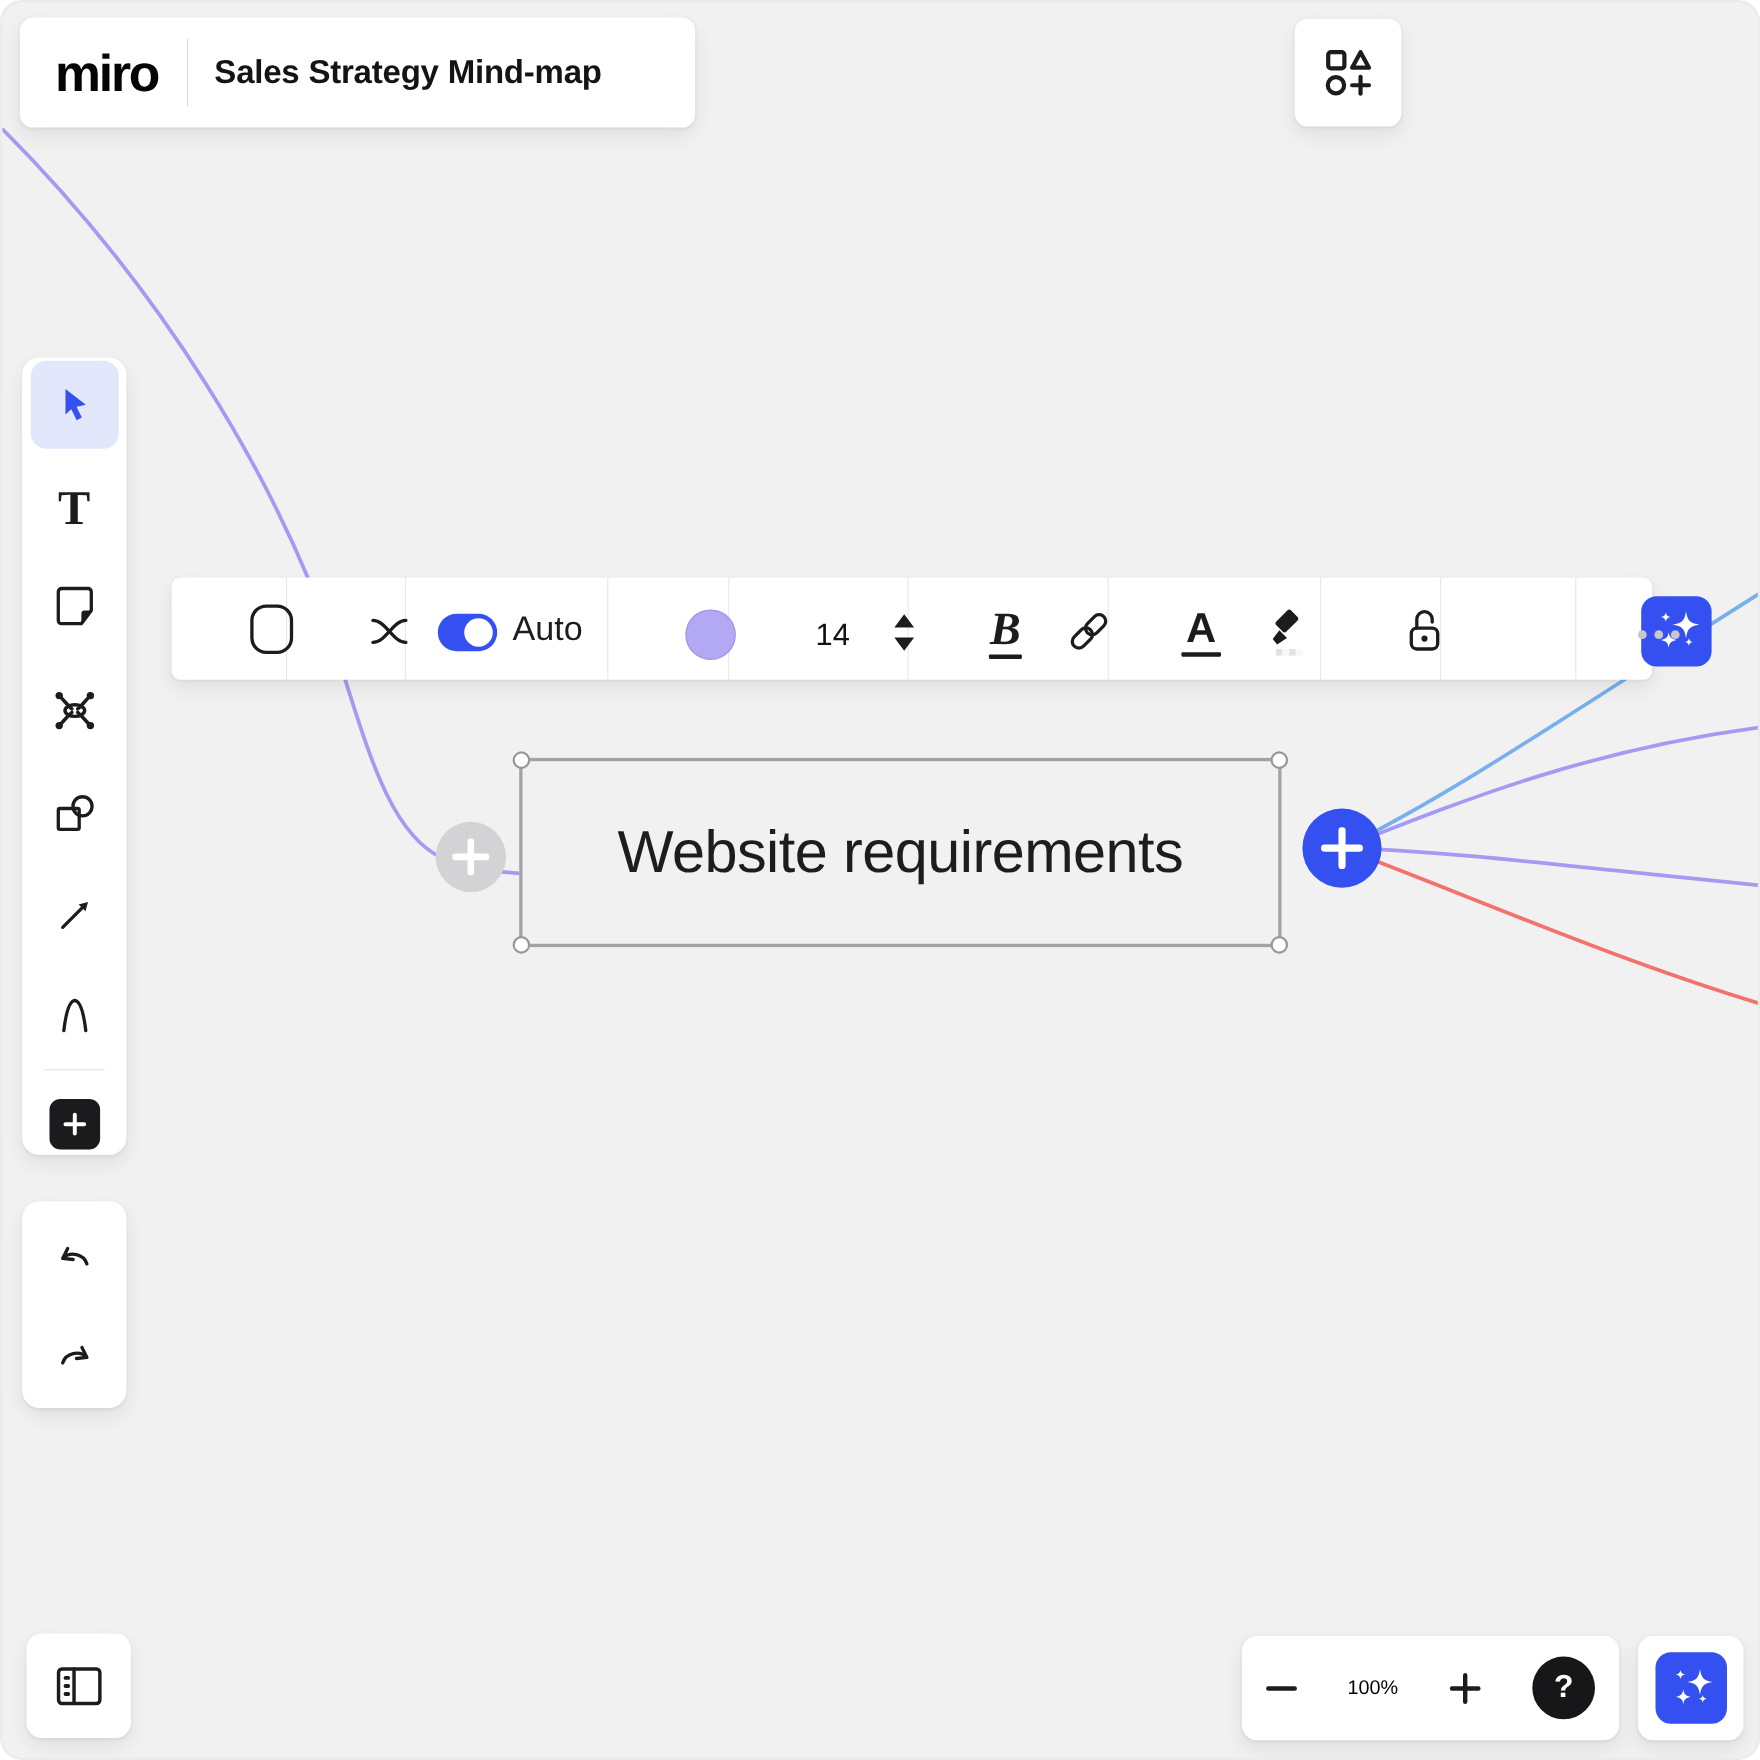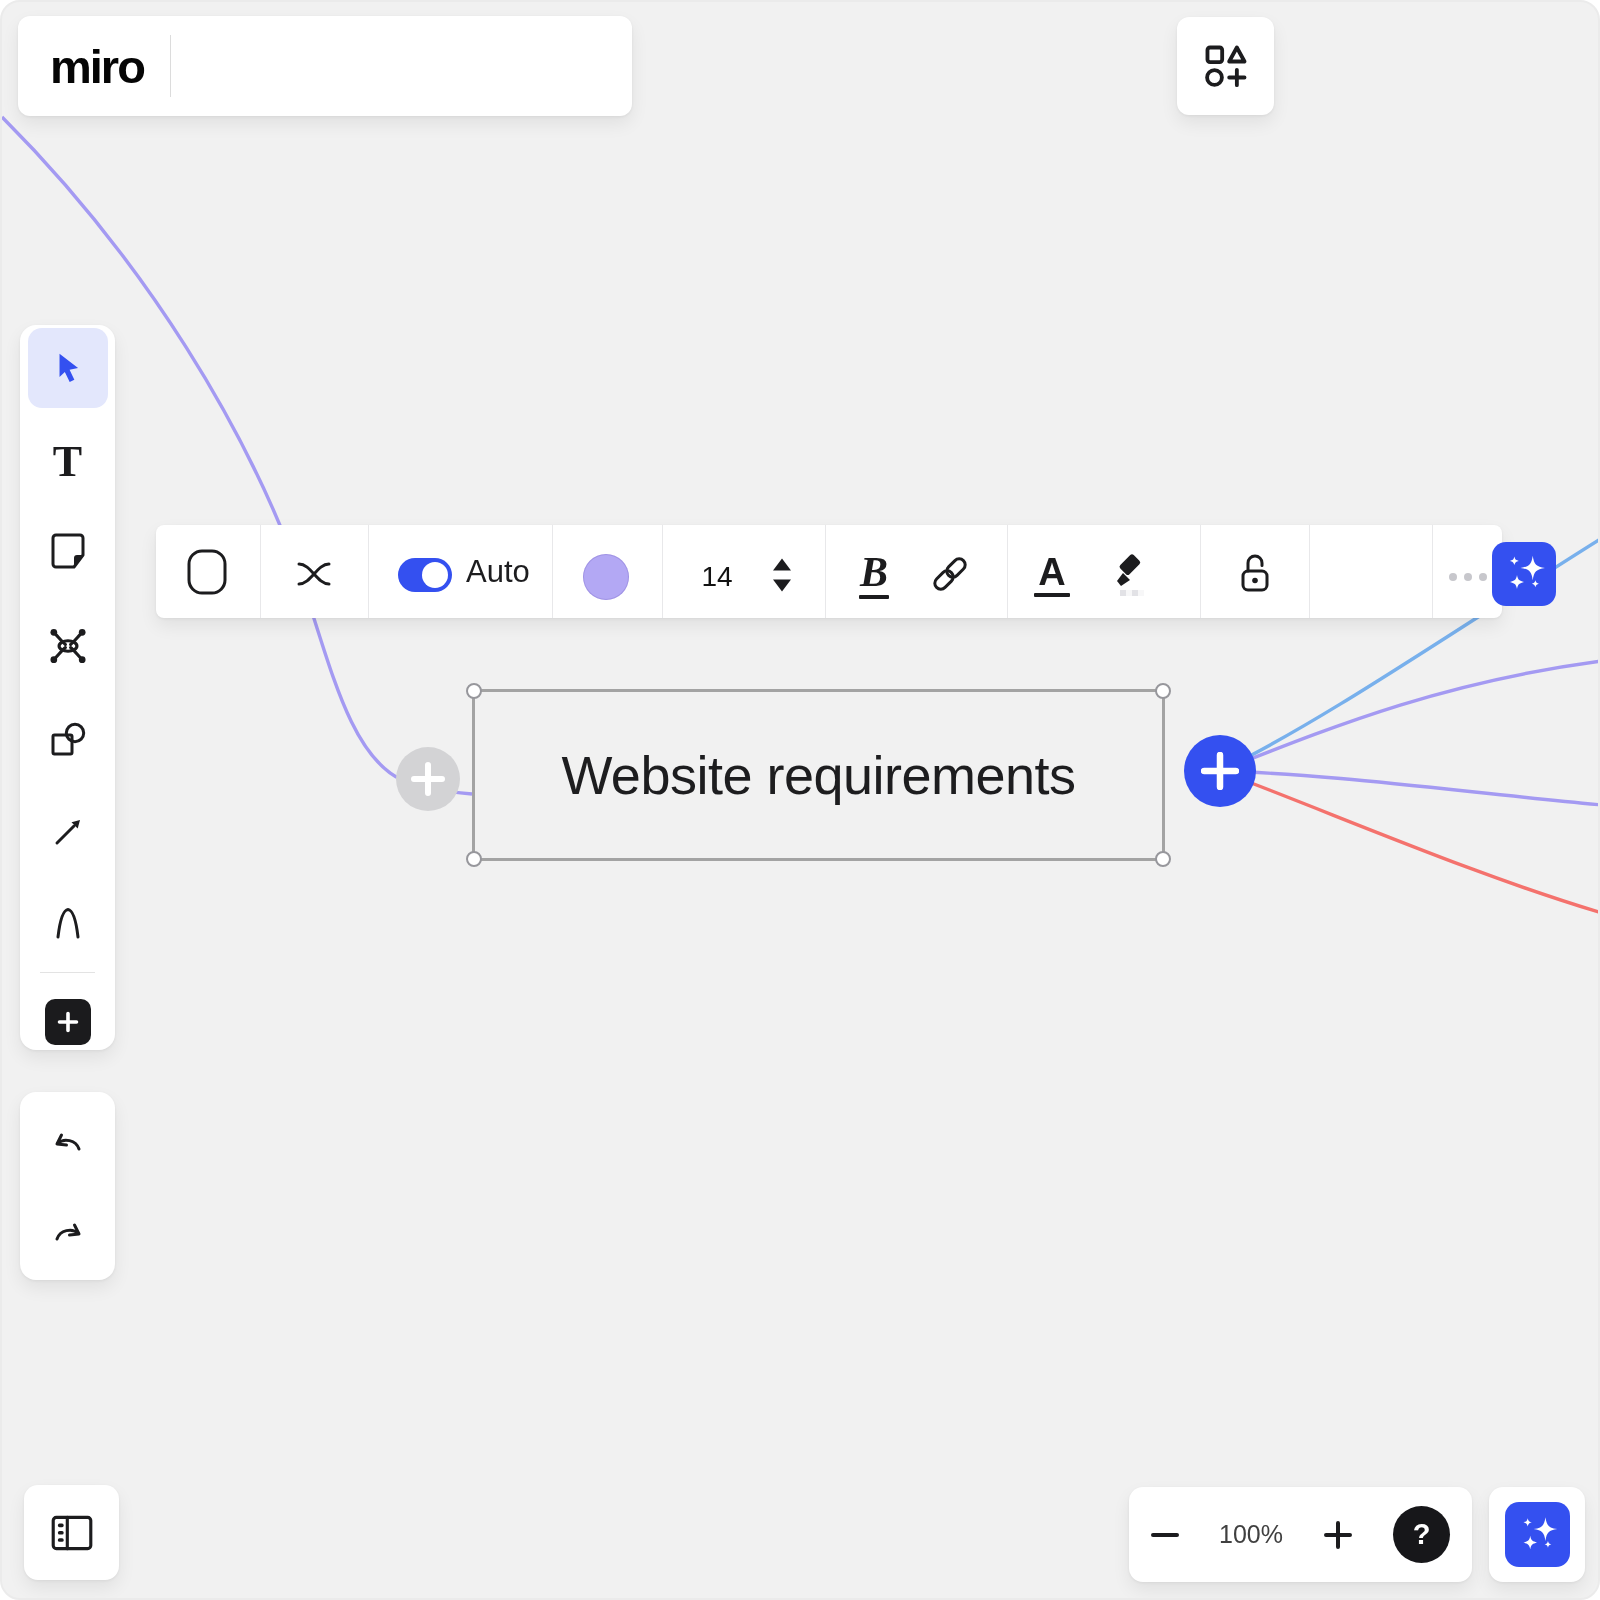--- a/index.html
+++ b/index.html
@@ -38,21 +38,21 @@
   .tool.active{background:#e3e7fc;}
   .t-glyph{font-family:"Liberation Serif",serif;font-size:44px;font-weight:700;line-height:1;}
   .tool-divider{position:absolute;left:20px;width:55px;height:1px;background:#e3e3e3;}
   .add-btn{position:absolute;left:50%;transform:translate(-50%,-50%);width:46px;height:46px;border-radius:10px;
            background:#1b1b1d;display:flex;align-items:center;justify-content:center;cursor:pointer;}
   .hist-card{left:18px;top:1090px;width:95px;height:188px;border-radius:16px;}
 
   
   .fbar{left:154px;top:523px;width:1346px;height:93px;border-radius:8px;z-index:30;}
   .fdiv{position:absolute;top:0;width:1px;height:93px;background:#e8e8ea;}
-  .fitem{position:absolute;transform:translate(-50%,-50%);display:flex;align-items:center;justify-content:center;cursor:pointer;}
+  .fitem{position:absolute;transform:translate(-50%,-50%);display:flex;align-items:center;justify-content:center;cursor:pointer;margin-left:40px;}
   .toggle{position:absolute;left:242px;top:33px;width:54px;height:34px;border-radius:17px;background:#3450f0;cursor:pointer;}
   .knob{position:absolute;right:4px;top:4px;width:26px;height:26px;border-radius:50%;background:#fff;}
   .auto-lbl{position:absolute;left:310px;top:47px;transform:translateY(-50%);font-size:31px;color:#1d1d1f;}
   .swatch{width:46px;height:46px;border-radius:50%;background:#b3a8f4;box-shadow:inset 0 0 0 1px rgba(70,50,160,.18);}
   .fsize{font-size:28px;color:#121212;}
   .tri-up{width:0;height:0;border-left:9px solid transparent;border-right:9px solid transparent;border-bottom:12px solid #1c1c1e;}
   .tri-dn{width:0;height:0;border-left:9px solid transparent;border-right:9px solid transparent;border-top:12px solid #1c1c1e;margin-top:9px;}
   .bold-glyph{font-family:"Liberation Serif",serif;font-style:italic;font-weight:700;font-size:42px;line-height:1;}
   .under{width:30px;height:4px;background:#1c1c1e;border-radius:1px;margin-top:2px;}
   .a-glyph{font-size:38px;font-weight:700;line-height:1;}
@@ -76,21 +76,21 @@
   }
   .plus-blue{
     position:absolute;left:1182px;top:733px;width:72px;height:72px;border-radius:50%;background:#3450f0;
     display:flex;align-items:center;justify-content:center;z-index:21;cursor:pointer;
   }
 
   
   .panel-card{left:22px;top:1483px;width:95px;height:95px;border-radius:14px;display:flex;align-items:center;justify-content:center;cursor:pointer;}
   .zoom-card{left:1127px;top:1485px;width:343px;height:95px;border-radius:14px;display:flex;align-items:center;}
   .minus-bar{width:28px;height:4px;background:#1c1c1e;border-radius:2px;}
-  .zoom-val{font-size:25px;color:#404040;}
+  .zoom-val{font-size:18px;color:#000000;}
   .help-btn{width:57px;height:57px;border-radius:50%;background:#17171a;color:#fff;display:flex;align-items:center;justify-content:center;
             font-size:29px;font-weight:700;cursor:pointer;}
   .ai-card{left:1487px;top:1485px;width:96px;height:95px;border-radius:14px;display:flex;align-items:center;justify-content:center;}
   .ai-btn2{width:65px;height:65px;border-radius:14px;background:#3450f0;display:flex;align-items:center;justify-content:center;cursor:pointer;}
 
   .zrow{display:flex;align-items:center;justify-content:space-between;width:100%;padding:0 22px;box-sizing:border-box;}
 </style>
 </head>
 <body>
 
@@ -216,20 +216,21 @@
     <div class="fitem dots" style="left:1312px;top:52px">
       <span class="dot"></span>
       <span class="dot"></span>
       <span class="dot"></span>
     </div>
   </div>
 
   <div class="card header" style="z-index:40">
     <span class="logo">miro</span>
     <span class="hdiv"></span>
+    <span class="btitle">Sales Strategy Mind-map</span>
   </div>
 
   <div class="card tpl-card" style="z-index:40">
     <svg width="46" height="46" viewBox="0 0 36 36">
       <rect x="3.5" y="3.5" width="11.5" height="11.5" rx="2" class="ic" stroke-width="3"></rect>
       <path d="M26.5 3.5 L32.5 14.5 L20.5 14.5 Z" class="ic" stroke-width="3"></path>
       <circle cx="9" cy="27" r="5.8" class="ic" stroke-width="3"></circle>
       <path d="M26.5 21 v12 M20.5 27 h12" class="ic" stroke-width="3"></path>
     </svg>
   </div>

